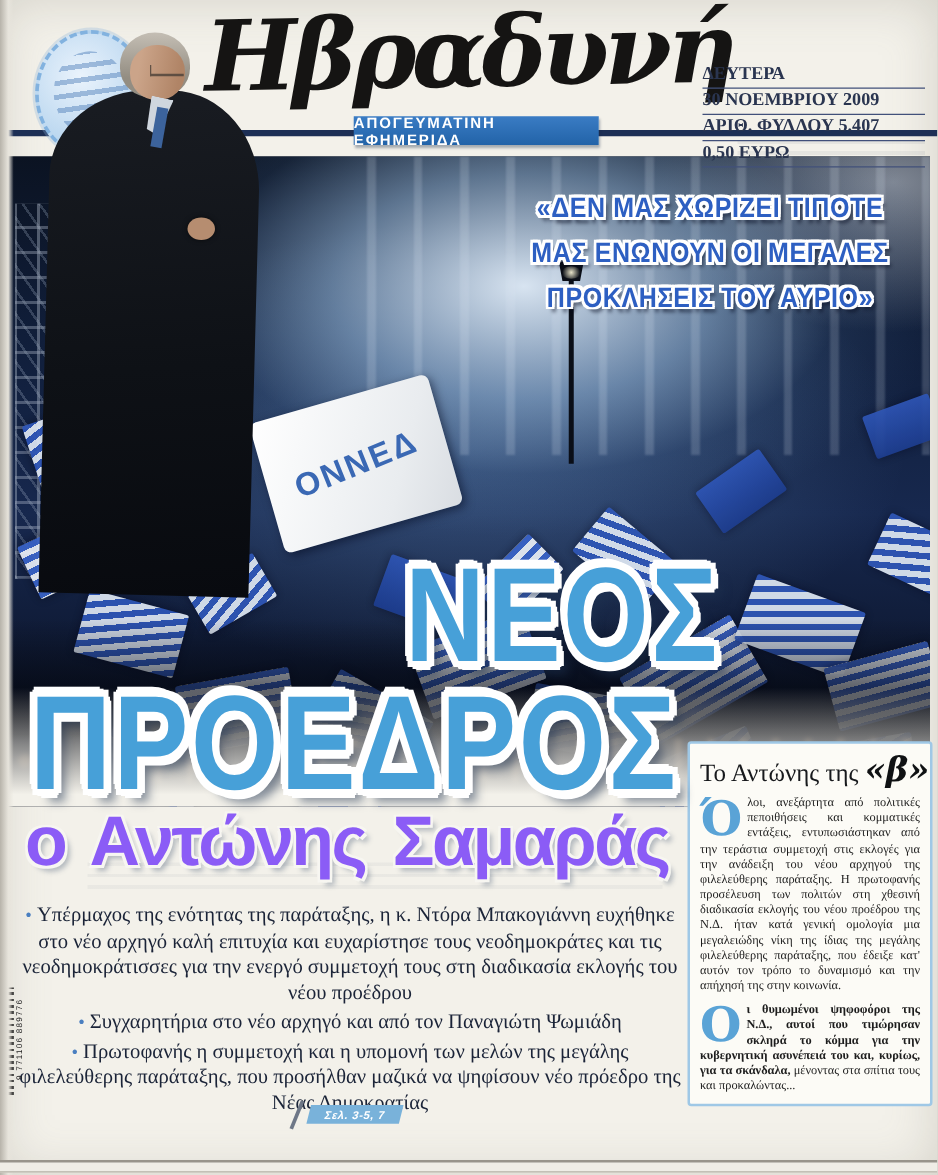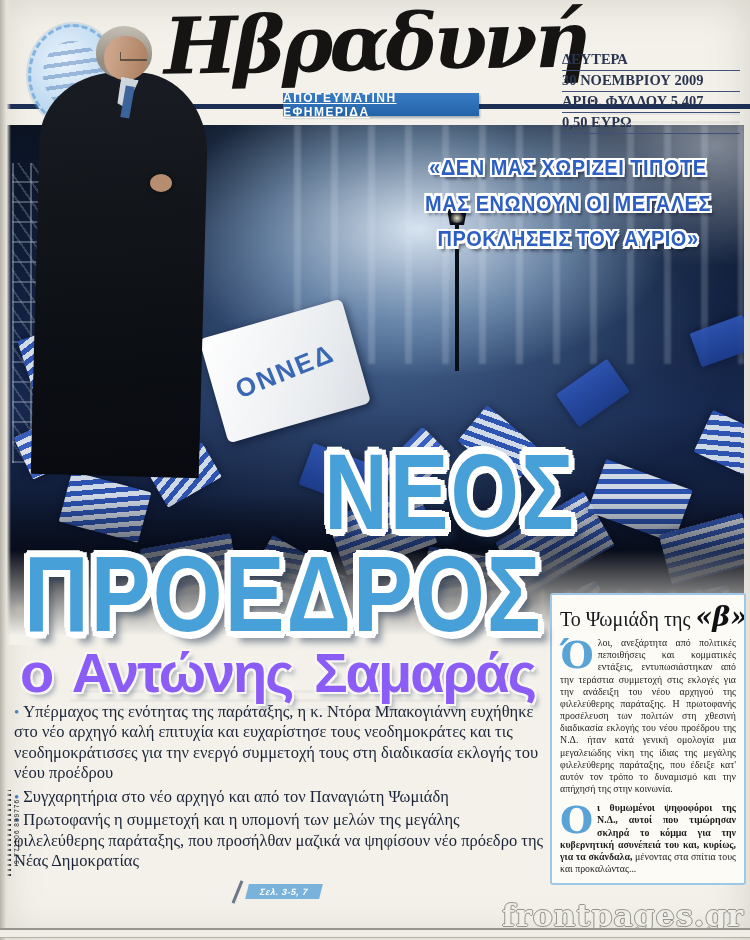--- a/index.html
+++ b/index.html
@@ -20,21 +20,21 @@
     border:3px dashed #82b2df;background:radial-gradient(circle at 40% 35%,#eaf3fc,#b9d6ef 70%,#9cc2e4);
     box-shadow:0 0 0 2px rgba(140,180,220,.3);}
   .seal-script{position:absolute;left:12px;top:14px;right:12px;bottom:14px;border-radius:50%;
     background:repeating-linear-gradient(0deg,rgba(58,110,175,.55) 0 4px,transparent 4px 11px);
     transform:rotate(-8deg);opacity:.75;}
   .masthead-title{position:absolute;left:160px;top:2px;width:430px;text-align:center;
     font-family:"DejaVu Serif",serif;font-style:italic;font-weight:bold;font-size:78px;
     letter-spacing:-4px;color:#151413;transform:rotate(-1deg);line-height:1.05;}
   .tagline-box{position:absolute;left:283px;top:93px;width:196px;height:23px;z-index:2;
     background:linear-gradient(180deg,#3a7cc4,#2263a8);display:flex;align-items:center;justify-content:center;
-    color:#fff;font-size:12px;font-weight:bold;letter-spacing:1.5px;box-shadow:1px 2px 2px rgba(20,40,70,.35);text-decoration:underline;}
+    color:#fff;font-size:12px;font-weight:bold;letter-spacing:1.5px;box-shadow:1px 2px 2px rgba(20,40,70,.35);}
   .date-block{position:absolute;right:10px;top:24px;width:178px;text-align:left;
     font-family:"Liberation Serif",serif;font-weight:bold;font-size:14.5px;color:#2a3550;margin-top:26px;}
   .date-block div{border-bottom:1.5px solid #41507a;padding:1px 0 2px;}
   
   .photo{position:absolute;left:6px;top:125px;width:738px;height:520px;overflow:hidden;z-index:2;
     background:linear-gradient(180deg,#0b1322 0%,#101e3a 28%,#17284e 55%,#0a1226 88%,#0a1226 100%);}
   .photo-glow{position:absolute;inset:0;
     background:
       radial-gradient(ellipse 340px 200px at 56% 20%,rgba(226,238,250,.95),rgba(160,195,230,.55) 45%,rgba(90,130,180,.15) 75%,transparent 100%),
       radial-gradient(ellipse 500px 260px at 50% 45%,rgba(120,165,215,.35),transparent 70%),
@@ -96,22 +96,22 @@
       -3px -6px 0 #fff,3px 6px 0 #fff,6px 3px 0 #fff,-6px -3px 0 #fff,
       9px 9px 7px rgba(30,50,80,.5);}
   .hl-1{left:190px;top:430px;width:520px;text-align:center;font-size:88px;}
   .hl-1 span{display:inline-block;transform:scaleY(1.22);transform-origin:top;}
   .hl-2{left:24px;top:532px;font-size:88px;}
   .hl-2 span{display:inline-block;transform:scale(1.02,1.22);transform-origin:left top;}
   .subhl{position:absolute;left:20px;top:640px;z-index:10;font-weight:bold;font-size:56px;
     letter-spacing:-2px;word-spacing:8px;color:#8b5cf6;
     text-shadow:-2px -2px 0 #f7f6f1,2px -2px 0 #f7f6f1,-2px 2px 0 #f7f6f1,2px 2px 0 #f7f6f1,4px 5px 4px rgba(60,80,110,.35);}
   
-  .bullets{position:absolute;left:14px;top:702px;width:532px;z-index:5;
-    font-family:"Liberation Serif",serif;font-size:16.5px;line-height:1.24;color:#1b2438;}
+  .bullets{position:absolute;left:14px;top:722px;width:532px;z-index:5;
+    font-family:"Liberation Serif",serif;font-size:16.5px;line-height:1.24;color:#1b2438;text-align:center;}
   .bullets p{margin:0 0 3px;}
   .bullet-dot{color:#4a7fc0;font-size:15px;margin-right:4px;}
   .page-tag{position:absolute;left:247px;top:884px;z-index:5;width:74px;height:15px;
     background:#79b2da;transform:skewX(-14deg);display:flex;align-items:center;justify-content:center;
     color:#fff;font-size:9px;font-weight:bold;letter-spacing:.5px;}
   .tag-slash{position:absolute;left:236px;top:880px;width:3px;height:24px;background:#6e7787;transform:rotate(22deg);z-index:5;}
   
   .sidebar{position:absolute;left:550px;top:593px;width:196px;height:292px;z-index:5;box-sizing:border-box;
     border:2px solid #9fc8e6;border-radius:3px;background:#fcfbf6;padding:6px 8px;overflow:hidden;}
   .sb-title{font-family:"Liberation Serif",serif;font-size:20px;color:#17191c;margin:0 0 5px;white-space:nowrap;}
@@ -221,27 +221,26 @@
 
   <div class="bullets">
     <p><span class="bullet-dot">•</span><span>Υπέρμαχος της ενότητας της παράταξης, η κ. Ντόρα Μπακογιάννη ευχήθηκε στο νέο αρχηγό καλή επιτυχία και ευχαρίστησε τους νεοδημοκράτες και τις νεοδημοκράτισσες για την ενεργό συμμετοχή τους στη διαδικασία εκλογής του νέου προέδρου</span></p>
     <p><span class="bullet-dot">•</span><span>Συγχαρητήρια στο νέο αρχηγό και από τον Παναγιώτη Ψωμιάδη</span></p>
     <p><span class="bullet-dot">•</span><span>Πρωτοφανής η συμμετοχή και η υπομονή των μελών της μεγάλης φιλελεύθερης παράταξης, που προσήλθαν μαζικά να ψηφίσουν νέο πρόεδρο της Νέας Δημοκρατίας</span></p>
   </div>
   <div class="tag-slash"></div>
   <div class="page-tag">Σελ. 3-5, 7</div>
 
   <div class="sidebar">
-    <p class="sb-title"><span>Το Ψωμιάδη της </span><span class="sb-beta">«β»</span></p>
+    <p class="sb-title"><span>Το Αντώνης της </span><span class="sb-beta">«β»</span></p>
     <p class="sb-p"><span class="dropcap">Ό</span><span>λοι, ανεξάρτητα από πολιτικές πεποιθήσεις και κομματικές εντάξεις, εντυπωσιάστηκαν από την τεράστια συμμετοχή στις εκλογές για την ανάδειξη του νέου αρχηγού της φιλελεύθερης παράταξης. Η πρωτοφανής προσέλευση των πολιτών στη χθεσινή διαδικασία εκλογής του νέου προέδρου της Ν.Δ. ήταν κατά γενική ομολογία μια μεγαλειώδης νίκη της ίδιας της μεγάλης φιλελεύθερης παράταξης, που έδειξε κατ' αυτόν τον τρόπο το δυναμισμό και την απήχησή της στην κοινωνία.</span></p>
     <p class="sb-p"><span class="dropcap">Ο</span><span class="sb-bold">ι θυμωμένοι ψηφοφόροι της Ν.Δ., αυτοί που τιμώρησαν σκληρά το κόμμα για την κυβερνητική ασυνέπειά του και, κυρίως, για τα σκάνδαλα,</span><span> μένοντας στα σπίτια τους και προκαλώντας...</span></p>
     <p class="sb-cont">Συνέχεια στη Σελ. 2</p>
   </div>
 
   <div class="barcode">
     <div class="barcode-bars"></div>
     <div class="barcode-num">9 771106 889776</div>
   </div>
-  <div class="watermark">frontpages.gr</div>
 
   <div class="scan-left"></div>
   <div class="scan-bottom"></div>
 </div>
 
 </body></html>

